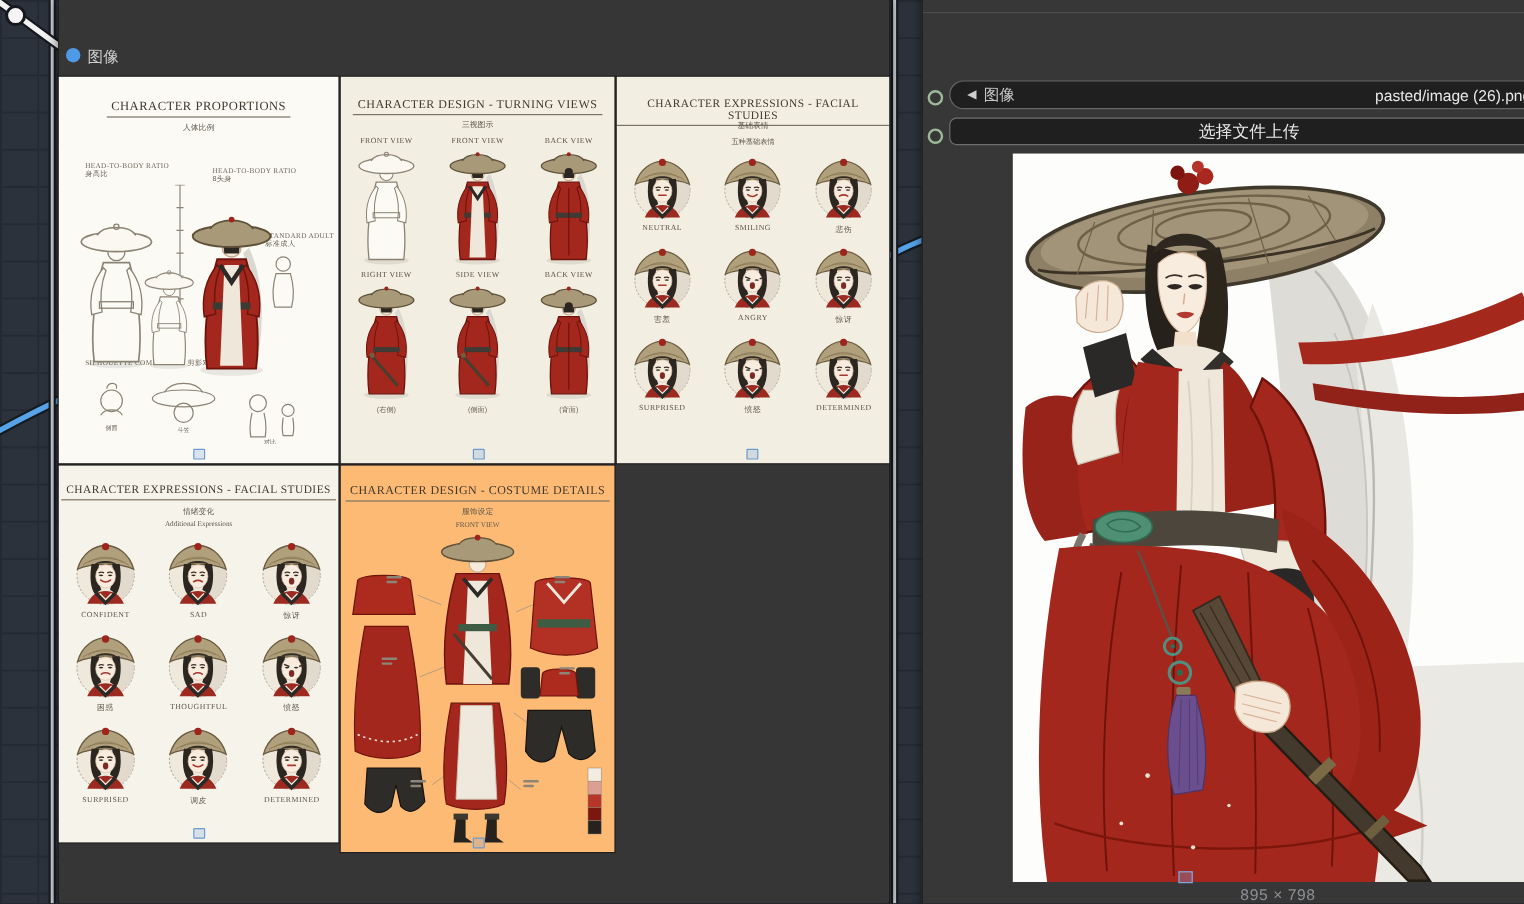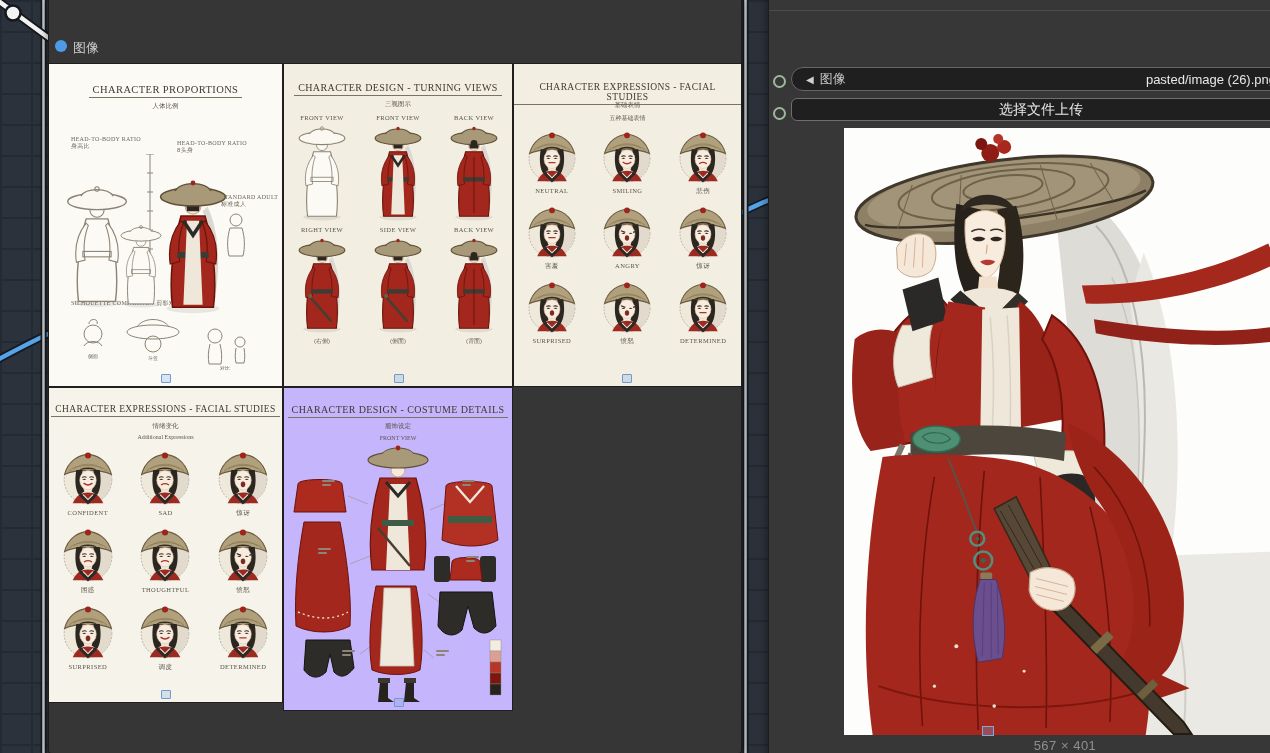--- a/index.html
+++ b/index.html
@@ -694,21 +694,21 @@
                 <path d="M13,59 C17,50 23,47 30,47 C37,47 43,50 47,59 Z" fill="#9c2a20"></path>
                 <path d="M21,49 L30,58 L39,49" fill="none" stroke="#2a2926" stroke-width="3.4"></path>
                 <path d="M24.5,49.5 L30,55 L35.5,49.5" fill="none" stroke="#efe8da" stroke-width="1.2"></path>
               </svg>
               <div class="face-label">DETERMINED</div>
             </div>
           </div>
         <div class="page-marker" style="left:112px;top:302px;"></div>
       </div>
 
-      <div class="page" style="left:235px;top:324px;width:228px;height:322px;background:#c4b5fd;">
+      <div class="page" style="left:235px;top:324px;width:228px;height:322px;background:#fdba74;">
         <div class="page-title" style="top:16px;font-size:10px;"><span>CHARACTER DESIGN - COSTUME DETAILS</span></div>
         <div class="page-sub" style="top:34px;font-size:6.5px;">服饰设定</div>
         <div class="page-sub" style="top:47px;font-size:6px;font-family:'Liberation Serif',serif;">FRONT VIEW</div>
         <svg style="position:absolute;left:0;top:56px;" width="228" height="262" viewBox="0 0 228 262">
           <g stroke="#9a9185" stroke-width="0.6">
             <line x1="64" y1="52" x2="84" y2="60"></line>
               <line x1="66" y1="120" x2="86" y2="112"></line>
             <line x1="160" y1="60" x2="146" y2="66"></line>
               <line x1="158" y1="160" x2="144" y2="150"></line>
             <line x1="76" y1="210" x2="90" y2="200"></line>
@@ -910,15 +910,15 @@
           </g>
         <path d="M150,382 L172,370 L206,440 L186,452 Z" fill="#564737" stroke="#32291c" stroke-width="1.5"></path>
         <path d="M156,384 L192,446 M164,378 L198,440" stroke="#32291c" stroke-width="1" fill="none"></path>
         <ellipse cx="201" cy="452" rx="14" ry="10" fill="#6d5d3f" stroke="#453a25" stroke-width="2"></ellipse>
 
         <path d="M186,446 C200,438 220,440 229,452 C234,464 230,478 218,483 C202,487 188,478 185,464 Z" fill="#f6e8d8" stroke="#c9a88c" stroke-width="1.2"></path>
         <path d="M192,452 L224,460 M191,460 L223,468 M192,468 L220,475" stroke="#d8b296" stroke-width="1" fill="none"></path>
       </svg>
     </div>
     <div id="char-handle"></div>
-    <div id="size-caption">567 × 401</div>
+    <div id="size-caption">895 × 798</div>
   </div>
 </div>
 
 </body></html>

